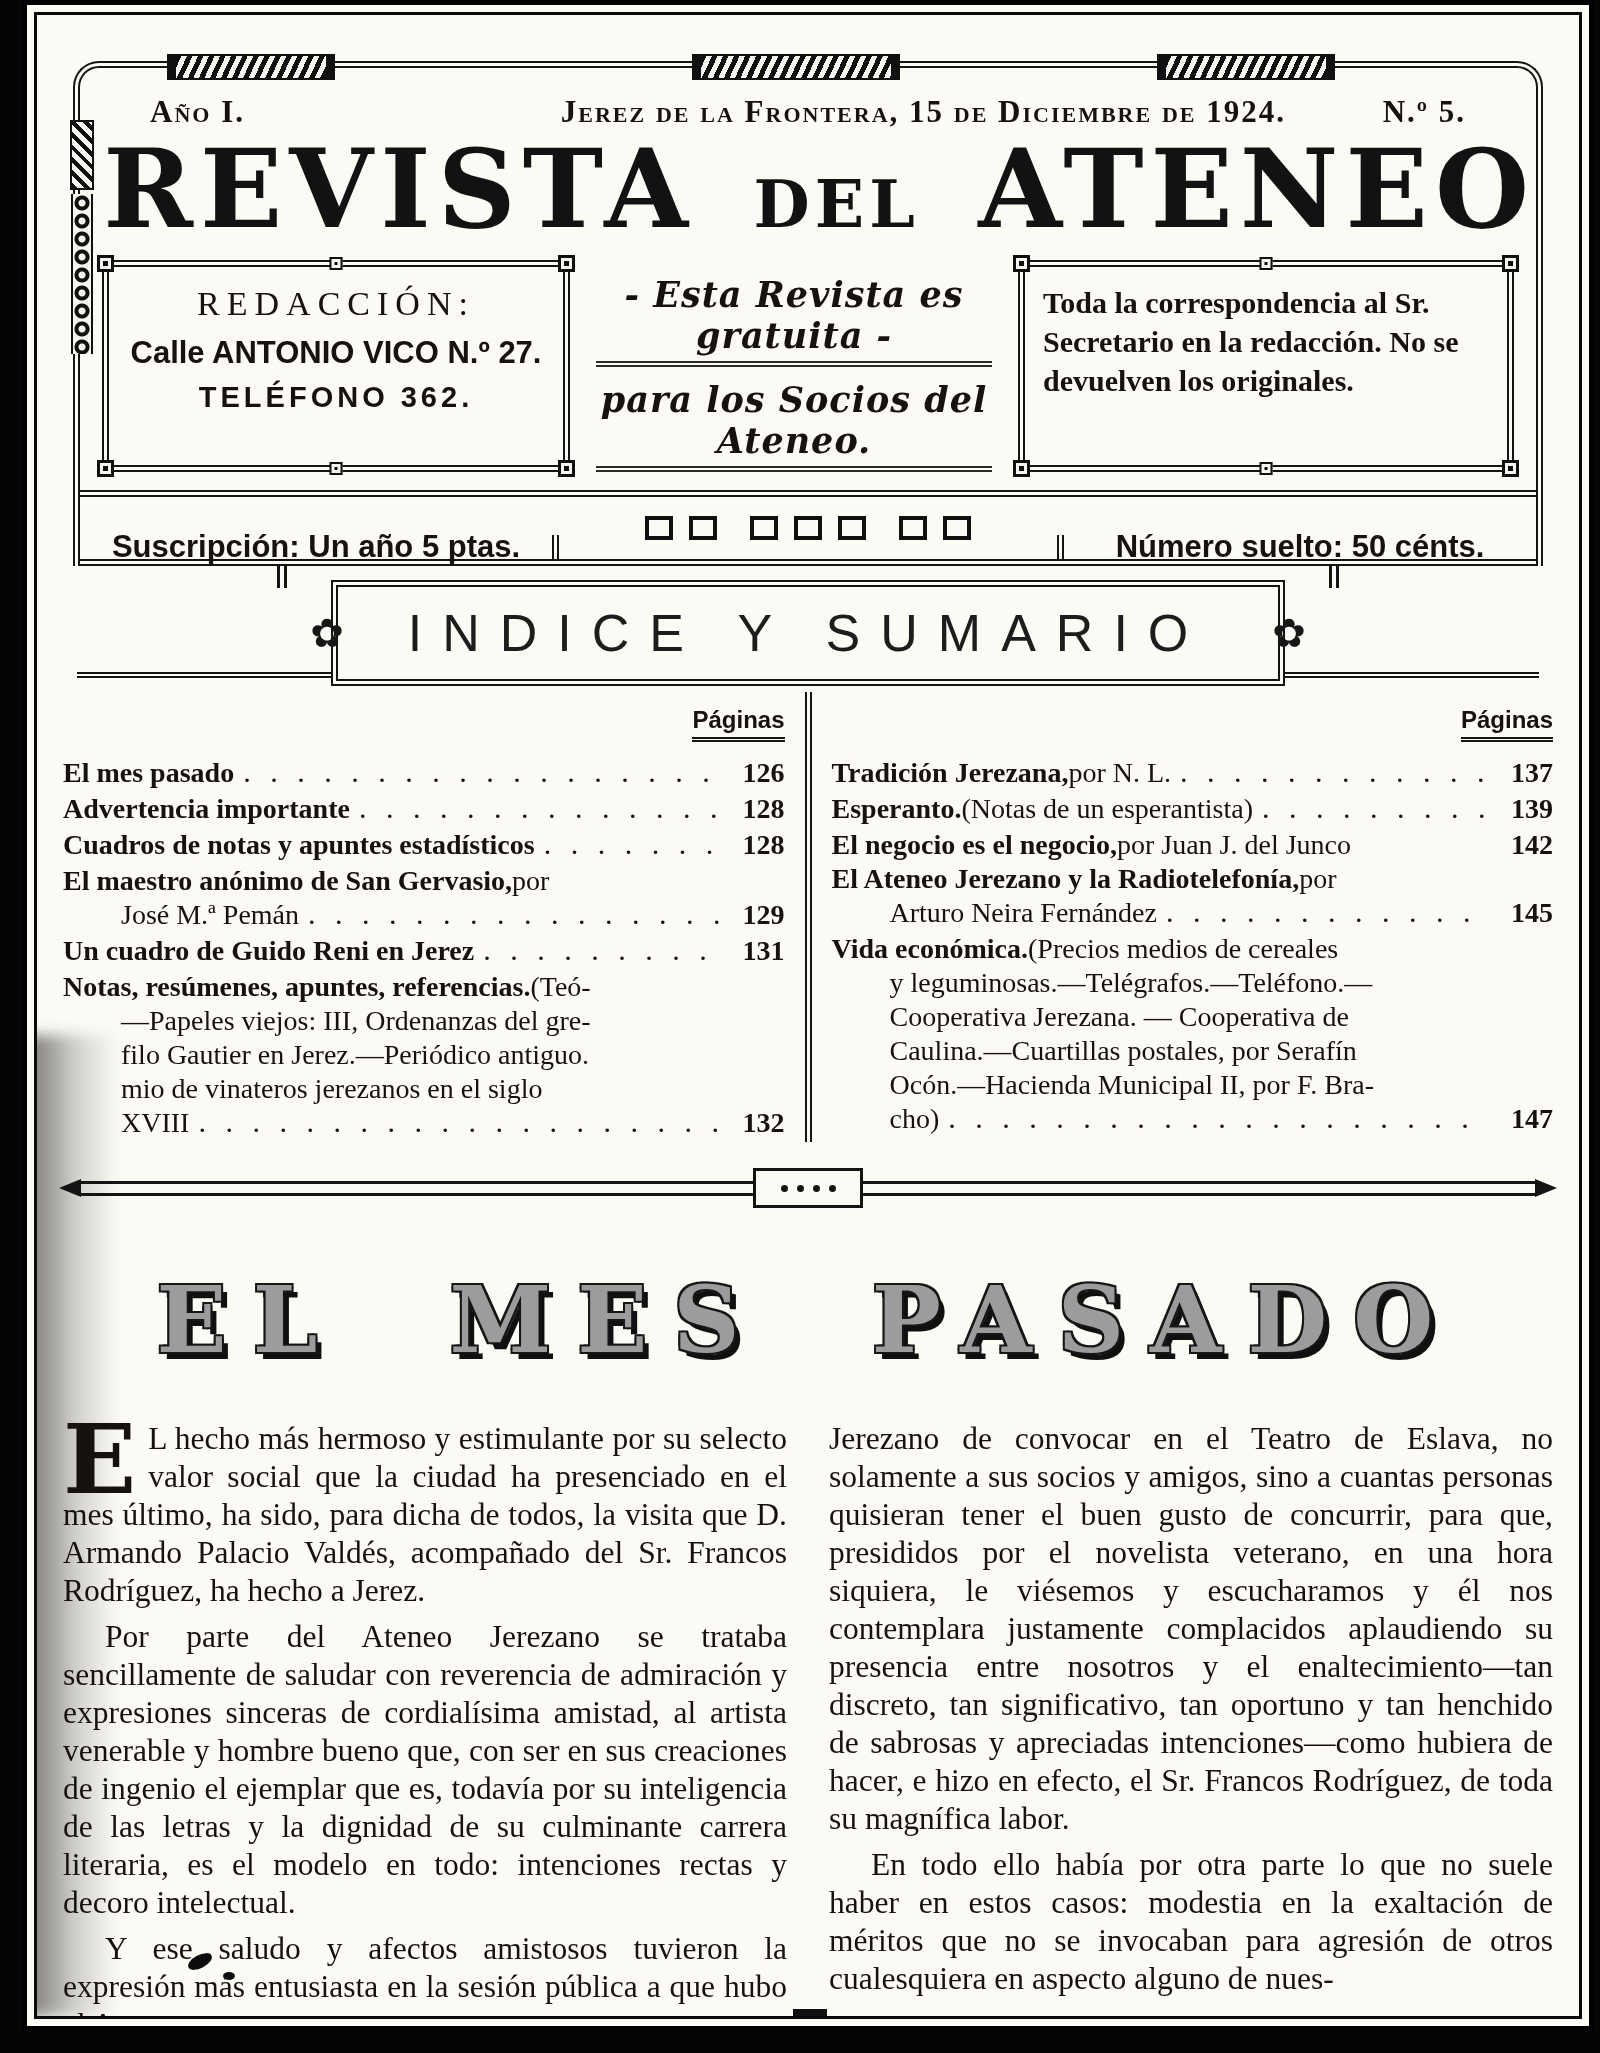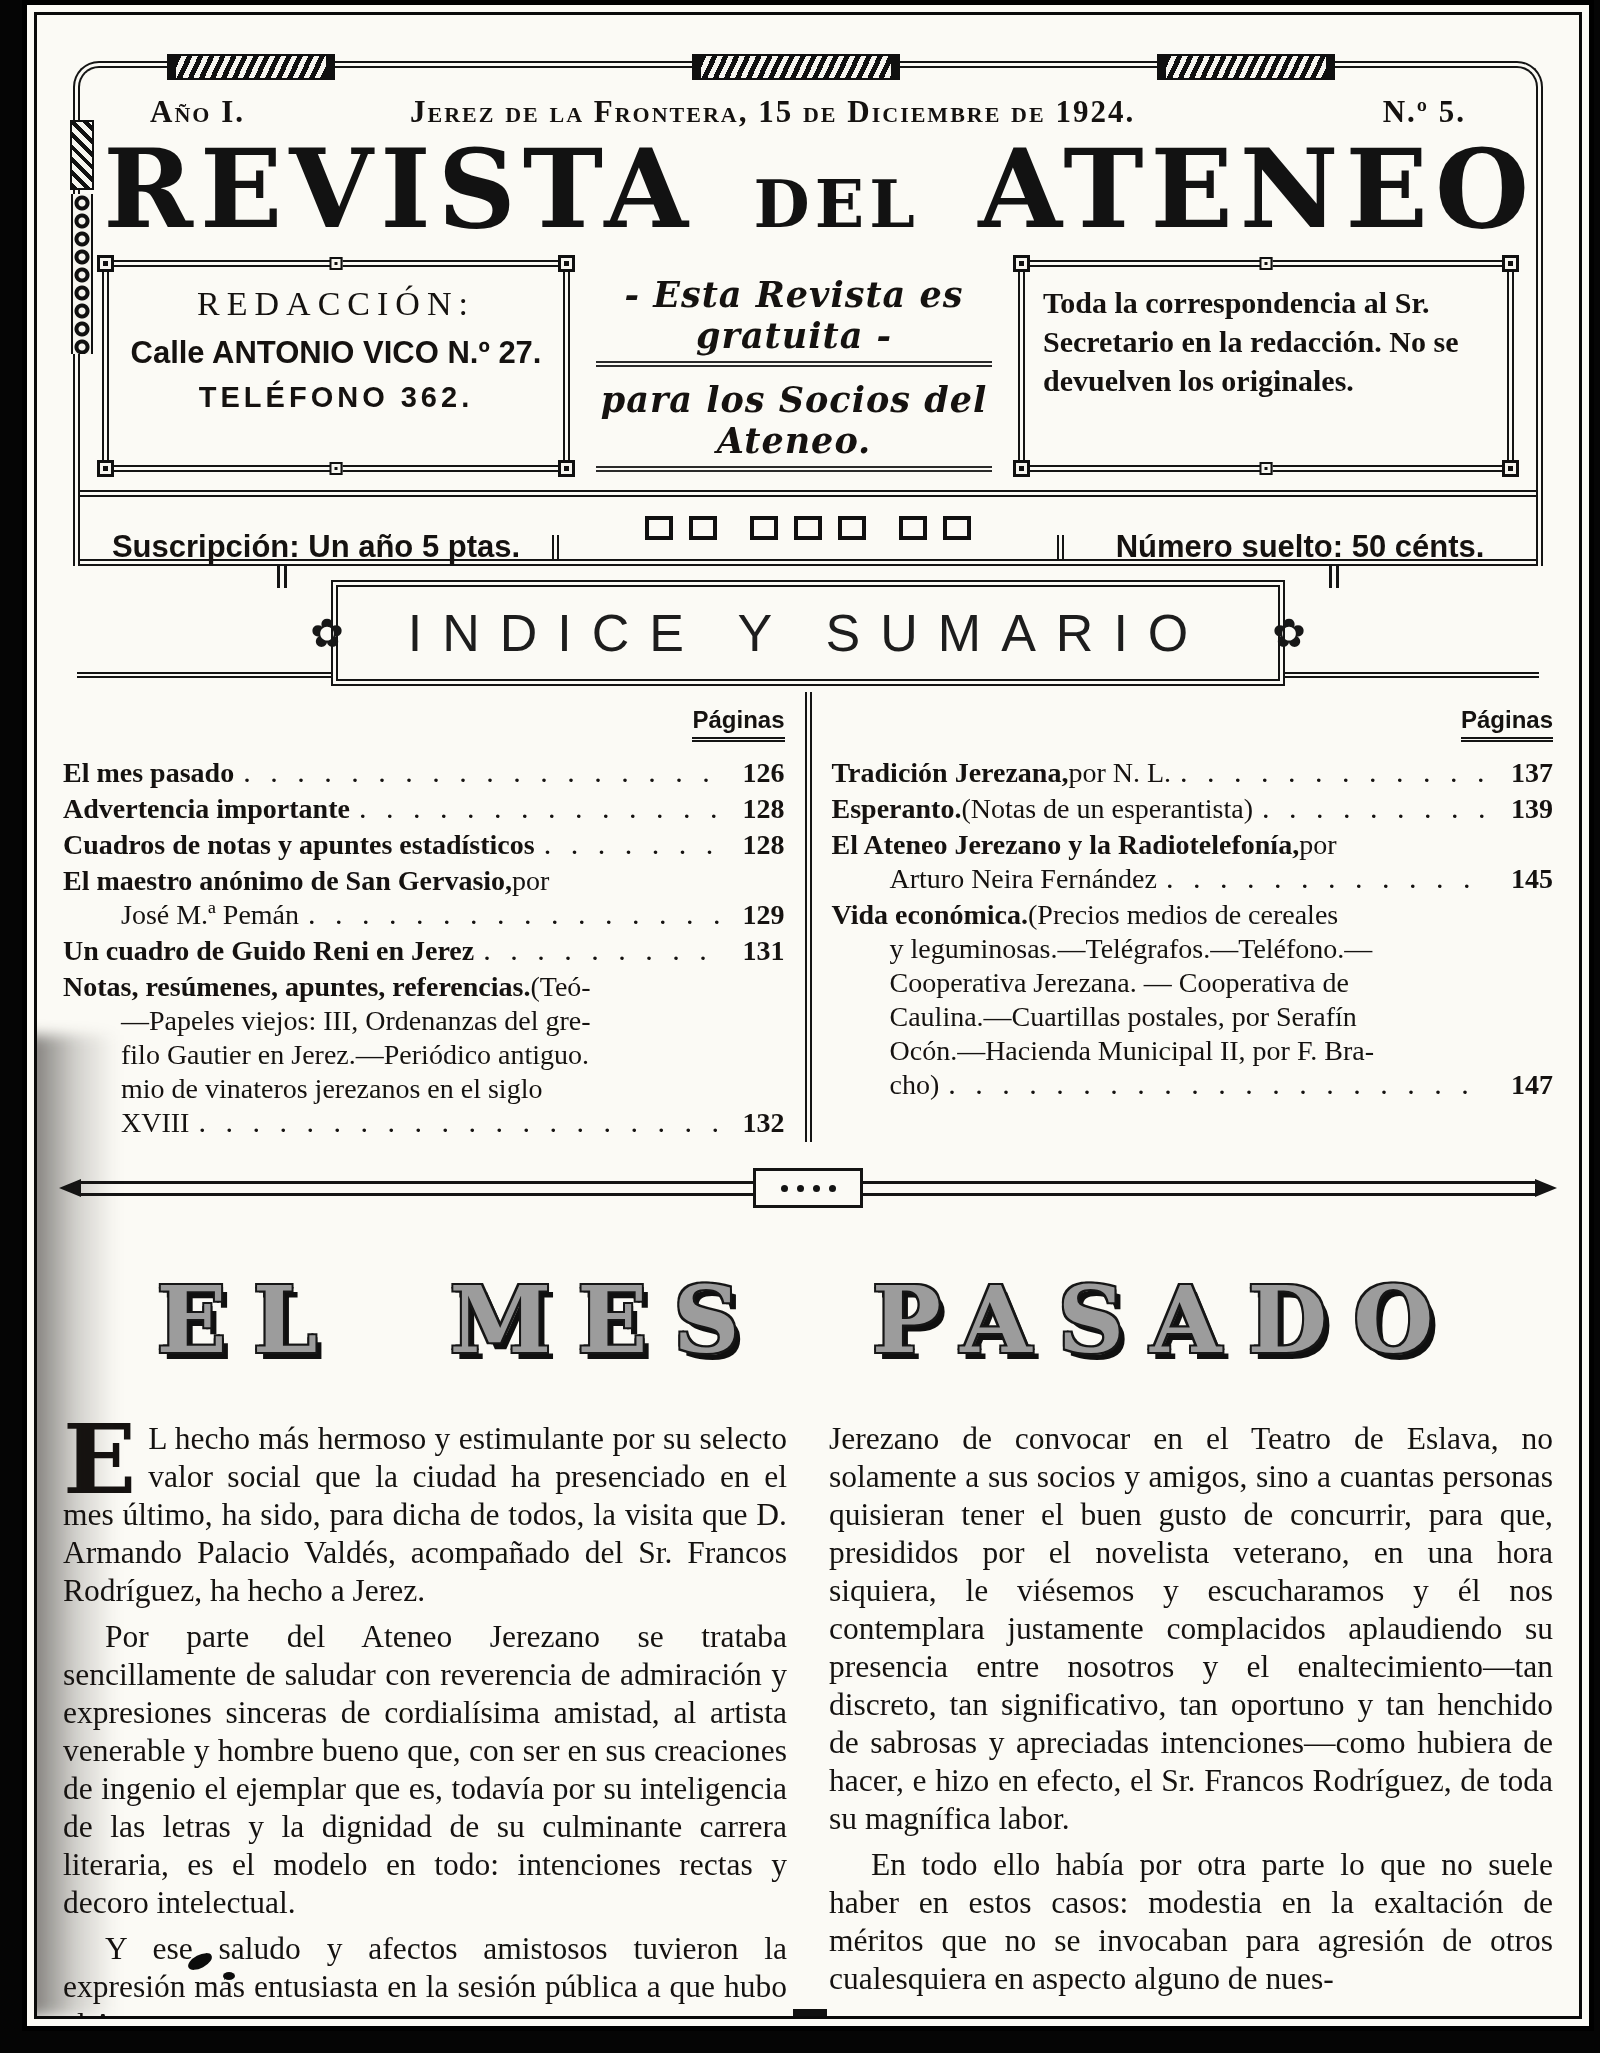--- a/index.html
+++ b/index.html
@@ -50,21 +50,21 @@
     background-size:18px 18px;
     border-left:2px solid #101010; border-right:2px solid #101010; z-index:2;
   }
   .mast-header {
     display:flex; align-items:baseline;
     padding:26px 70px 0;
     font-variant:small-caps;
     font-size:31px; letter-spacing:2px; font-weight:600;
   }
   .mh-year { width:260px; }
-  .mh-date { flex:1; text-align:left; }
+  .mh-date { flex:1; text-align:right; }
   .mh-issue { width:180px; text-align:right; }
   .mast-title {
     margin:4px 0 14px; text-align:right;
     font-family:"DejaVu Serif", serif; font-weight:bold;
     font-size:108px; line-height:1.02; letter-spacing:7px; word-spacing:14px;
     color:#121212; white-space:nowrap;
   }
   .mast-title .t-small { font-size:0.6em; letter-spacing:5px; }
 
   
@@ -338,20 +338,26 @@
           <span class="toc-fill">. . . . . . . . . . . . . . . . . . . . . . . . . . . . . . . . . . . . . . . . . . . . . . . . . . . . . . . . . . . . </span>
           <span class="toc-pg">137</span>
         </div>
         <div class="toc-line">
           <span class="toc-b">Esperanto.</span>
           <span class="toc-t"> (Notas de un esperantista)</span>
           <span class="toc-fill">. . . . . . . . . . . . . . . . . . . . . . . . . . . . . . . . . . . . . . . . . . . . . . . . . . . . . . . . . . . . </span>
           <span class="toc-pg">139</span>
         </div>
         <div class="toc-line">
+          <span class="toc-b">El negocio es el negocio,</span>
+          <span class="toc-t"> por Juan J. del Junco</span>
+          <span class="toc-fill"></span>
+          <span class="toc-pg">142</span>
+        </div>
+        <div class="toc-line">
           <span class="toc-b">El Ateneo Jerezano y la Radiotelefonía,</span>
           <span class="toc-t"> por</span>
         </div>
         <div class="toc-line ind">
           <span class="toc-t">Arturo Neira Fernández</span>
           <span class="toc-fill">. . . . . . . . . . . . . . . . . . . . . . . . . . . . . . . . . . . . . . . . . . . . . . . . . . . . . . . . . . . . </span>
           <span class="toc-pg">145</span>
         </div>
         <div class="toc-line">
           <span class="toc-b">Vida económica.</span>

